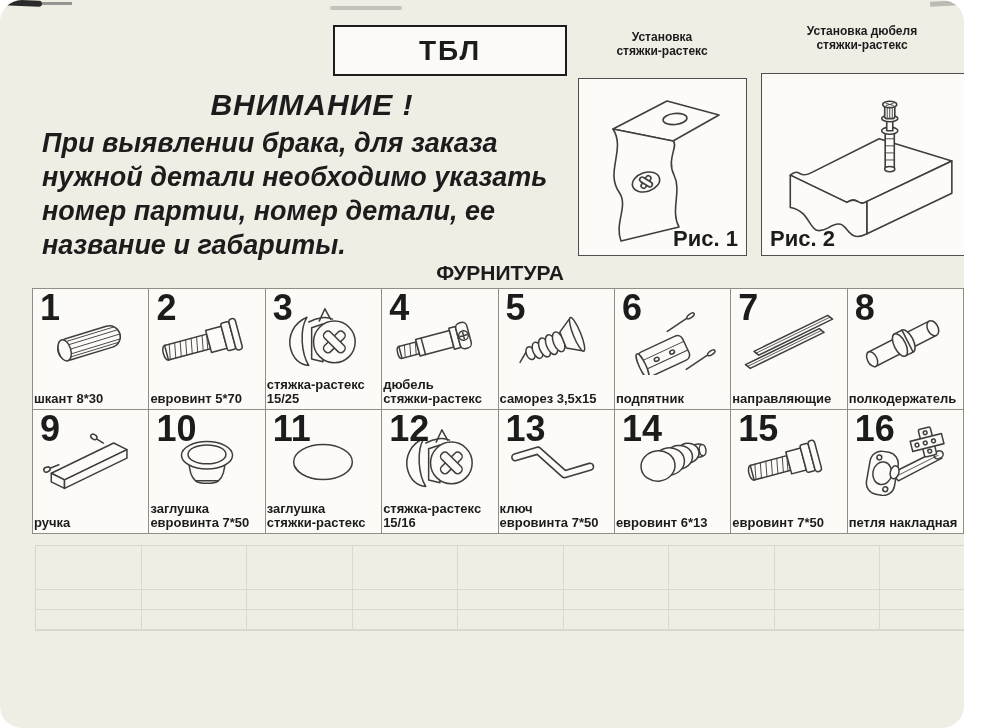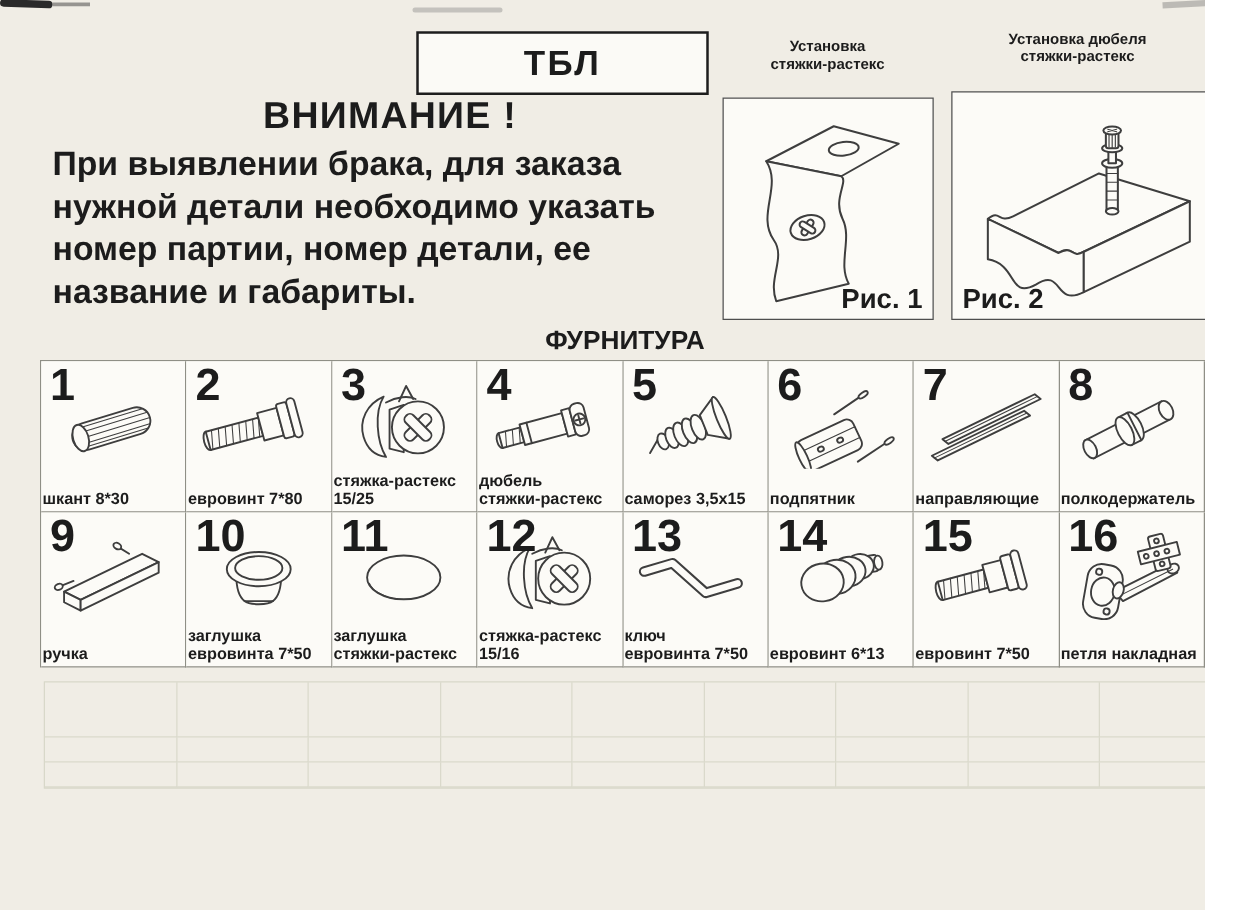--- a/index.html
+++ b/index.html
@@ -1,31 +1,31 @@
 <!DOCTYPE html>
 <html><head>
 <meta charset="utf-8">
 <style>
   html,body{margin:0;padding:0;}
   .page{position:relative;width:964px;height:728px;background:#f0ede5;overflow:hidden;
-        font-family:"Liberation Sans","DejaVu Sans",sans-serif;color:#1c1c1c;}
+        font-family:"Liberation Sans","DejaVu Sans",sans-serif;color:#1c1c1c;border-radius:22px;}
   
   .speck{position:absolute;pointer-events:none;}
   .ghost{position:absolute;opacity:.11;filter:blur(.5px);pointer-events:none;
          background:repeating-linear-gradient(180deg, rgba(110,125,80,.95) 0 2px, transparent 2px 12px);}
   .ghost-table{position:absolute;left:35px;top:545px;width:950px;height:84px;opacity:.38;filter:blur(.3px);
          display:grid;grid-template-columns:repeat(9,1fr);grid-template-rows:44px 20px 20px;
          border:1px solid rgba(125,135,95,.55);pointer-events:none;}
   .ghost-table div{border-right:1px solid rgba(125,135,95,.5);border-bottom:1px solid rgba(125,135,95,.5);}
   
   .tbl-box{position:absolute;left:333px;top:25px;width:230px;height:47px;background:#fbfaf6;
            border:2px solid #1d1d1d;display:flex;align-items:center;justify-content:center;
            font-size:28px;font-weight:bold;letter-spacing:2px;}
   
-  .warn{position:absolute;left:42px;top:76px;width:540px;}
+  .warn{position:absolute;left:42px;top:88px;width:540px;font-style:italic;}
   .warn h2{margin:0 0 4px 0;text-align:center;font-size:30px;letter-spacing:1px;}
   .warn p{margin:0;font-size:27px;font-weight:bold;line-height:34px;white-space:pre-line;}
   
   .fig-title{position:absolute;text-align:center;font-size:12px;font-weight:bold;line-height:1.18;white-space:pre-line;}
   .fig-title.t1{left:578px;top:30px;width:168px;}
   .fig-title.t2{left:758px;top:24px;width:208px;}
   .fig-box{position:absolute;background:#fcfbf7;border:1.5px solid #4f4f4f;}
   .fig-box.b1{left:578px;top:78px;width:167px;height:176px;}
   .fig-box.b2{left:761px;top:73px;width:205px;height:181px;padding-left:28px;}
   .fig-box svg{position:absolute;left:0;top:0;}
@@ -162,21 +162,21 @@
     <svg class="art" viewBox="0 0 112 74">
       <g transform="rotate(-15 56 40)">
         <ellipse class="f" cx="12" cy="39" rx="3.5" ry="8"></ellipse>
         <rect class="f" x="12" y="31" width="46" height="16"></rect>
         <path class="thin s" d="M17,31 l-3,16 M23,31 l-3,16 M29,31 l-3,16 M35,31 l-3,16 M41,31 l-3,16 M47,31 l-3,16 M53,31 l-3,16 M58,31 l-3,16"></path>
         <rect class="f" x="58" y="27" width="17" height="24"></rect>
         <rect class="f" x="75" y="24" width="9" height="30" rx="2"></rect>
         <rect class="f" x="84" y="22" width="7" height="34" rx="3.5"></rect>
       </g>
     </svg>
-    <div class="lbl">евровинт 7*80</div>
+    <div class="lbl">евровинт 5*70</div>
   </div>
 
   <div class="cell">
     <div class="num">3</div>
     <svg class="art" viewBox="0 0 112 74">
       <path class="f" d="M39,13 C25,19 18,33 22,47 C25,57 32,63 41,64 C33,51 31,26 39,13 Z"></path>
       <path class="f" d="M52,17 L58,4 L64,15"></path>
       <path class="s" d="M41,18 C50,13 60,12 66,15"></path>
       <path class="f" d="M44,24 L56,20 L56,60 L44,57 Z"></path>
       <circle class="f" cx="68" cy="39" r="22"></circle>

